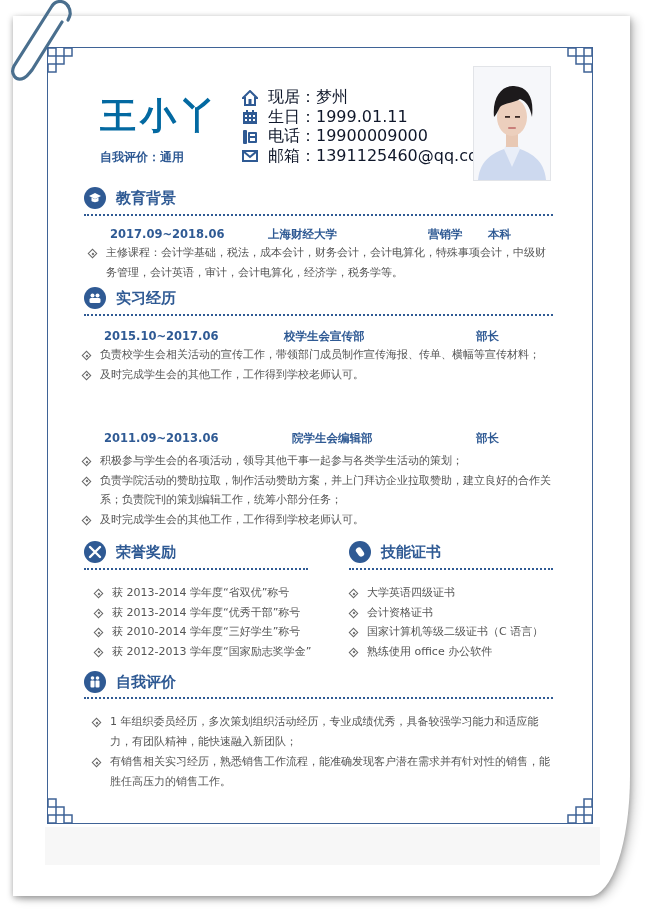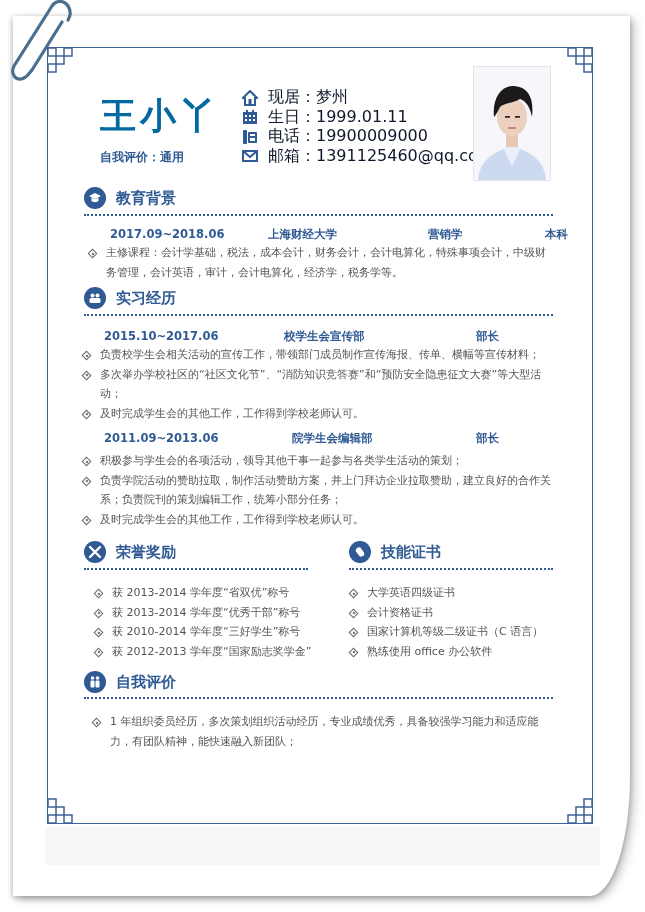--- a/index.html
+++ b/index.html
@@ -197,21 +197,21 @@
         <path d="M1 5 L7 2 L13 5 L7 8 Z" fill="#fff"></path>
         <path d="M3.5 6.5 L3.5 10 C5 11.5 9 11.5 10.5 10 L10.5 6.5 L7 8.3 Z" fill="#fff"></path>
       </svg>
     </div>
   <div class="sec-title">教育背景</div>
 </div>
 <div class="dots" style="left:84px;top:214px;width:469px;"></div>
 <div class="row-head" style="left:110px;top:227px;">2017.09~2018.06</div>
 <div class="row-head" style="left:268px;top:227px;">上海财经大学</div>
 <div class="row-head" style="left:428px;top:227px;">营销学</div>
-<div class="row-head" style="left:545px;top:227px;text-align:right;">本科</div>
+<div class="row-head" style="left:488px;top:227px;text-align:right;">本科</div>
 <div class="bullets" style="left:86px;top:243px;width:462px;">
   <div class="bl">主修课程：会计学基础，税法，成本会计，财务会计，会计电算化，特殊事项会计，中级财务管理，会计英语，审计，会计电算化，经济学，税务学等。</div>
 </div>
 
 <div class="sec-head" style="left:84px;top:287px;">
   <div class="sec-icon">
       <svg viewBox="0 0 14 14">
         <circle cx="4.5" cy="4.5" r="2" fill="#fff"></circle>
         <circle cx="9.5" cy="4.5" r="2" fill="#fff"></circle>
         <rect x="1.5" y="7" width="11" height="5" rx="1.5" fill="#fff"></rect>
@@ -219,21 +219,20 @@
     </div>
   <div class="sec-title">实习经历</div>
 </div>
 <div class="dots" style="left:84px;top:314px;width:469px;"></div>
 
 <div class="row-head" style="left:104px;top:329px;">2015.10~2017.06</div>
 <div class="row-head" style="left:284px;top:329px;">校学生会宣传部</div>
 <div class="row-head" style="left:476px;top:329px;">部长</div>
 <div class="bullets" style="left:80px;top:345px;width:480px;">
   <div class="bl">负责校学生会相关活动的宣传工作，带领部门成员制作宣传海报、传单、横幅等宣传材料；</div>
-  <div class="bl">多次举办学校社区的“社区文化节”、“消防知识竞答赛”和“预防安全隐患征文大赛”等大型活动；</div>
   <div class="bl">及时完成学生会的其他工作，工作得到学校老师认可。</div>
 </div>
 
 <div class="row-head" style="left:104px;top:431px;">2011.09~2013.06</div>
 <div class="row-head" style="left:292px;top:431px;">院学生会编辑部</div>
 <div class="row-head" style="left:476px;top:431px;">部长</div>
 <div class="bullets" style="left:80px;top:451px;width:480px;">
   <div class="bl">积极参与学生会的各项活动，领导其他干事一起参与各类学生活动的策划；</div>
   <div class="bl">负责学院活动的赞助拉取，制作活动赞助方案，并上门拜访企业拉取赞助，建立良好的合作关系；负责院刊的策划编辑工作，统筹小部分任务；</div>
   <div class="bl">及时完成学生会的其他工作，工作得到学校老师认可。</div>
@@ -278,13 +277,14 @@
         <circle cx="9.5" cy="3" r="1.8" fill="#fff"></circle>
         <rect x="2.5" y="5.5" width="4" height="7" rx="1" fill="#fff"></rect>
         <rect x="7.5" y="5.5" width="4" height="7" rx="1" fill="#fff"></rect>
       </svg>
     </div>
   <div class="sec-title">自我评价</div>
 </div>
 <div class="dots" style="left:84px;top:697px;width:469px;"></div>
 <div class="bullets" style="left:90px;top:712px;width:460px;line-height:20px;">
   <div class="bl">1 年组织委员经历，多次策划组织活动经历，专业成绩优秀，具备较强学习能力和适应能力，有团队精神，能快速融入新团队；</div>
+  <div class="bl">有销售相关实习经历，熟悉销售工作流程，能准确发现客户潜在需求并有针对性的销售，能胜任高压力的销售工作。</div>
 </div>
 
 </body></html>

